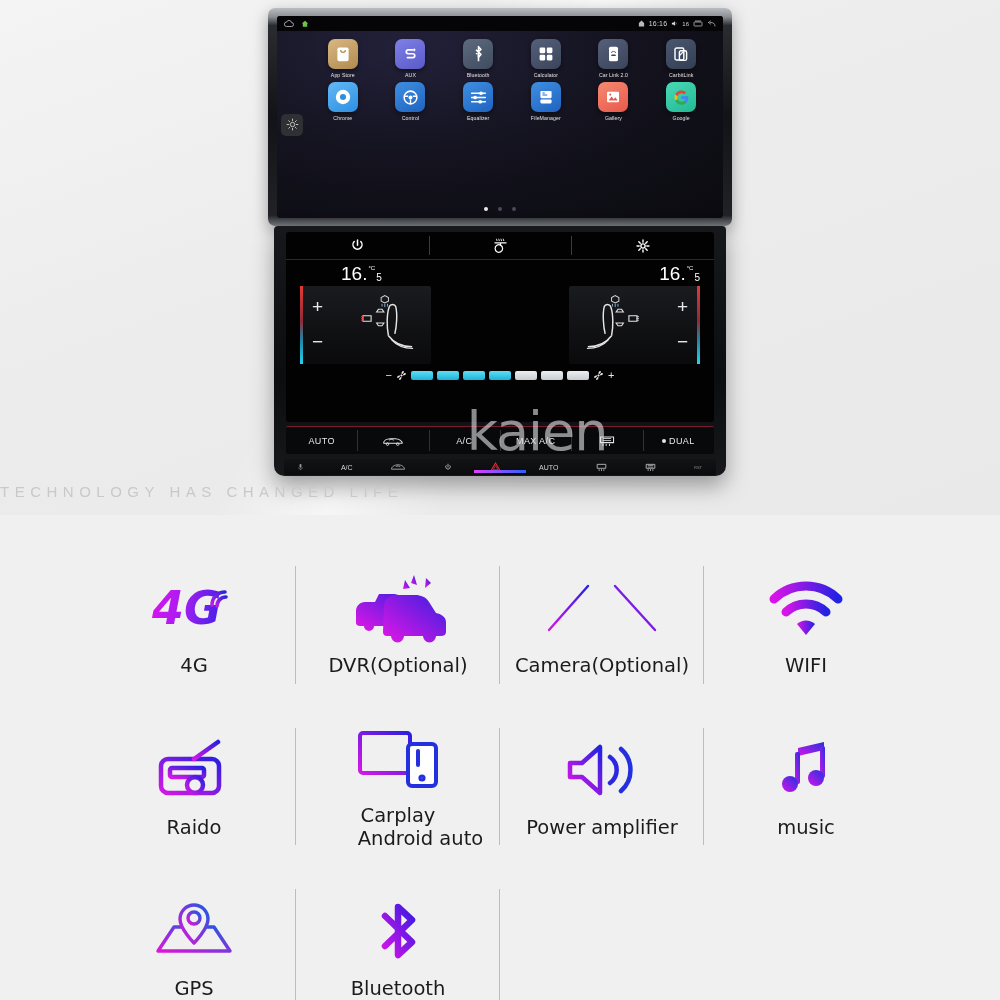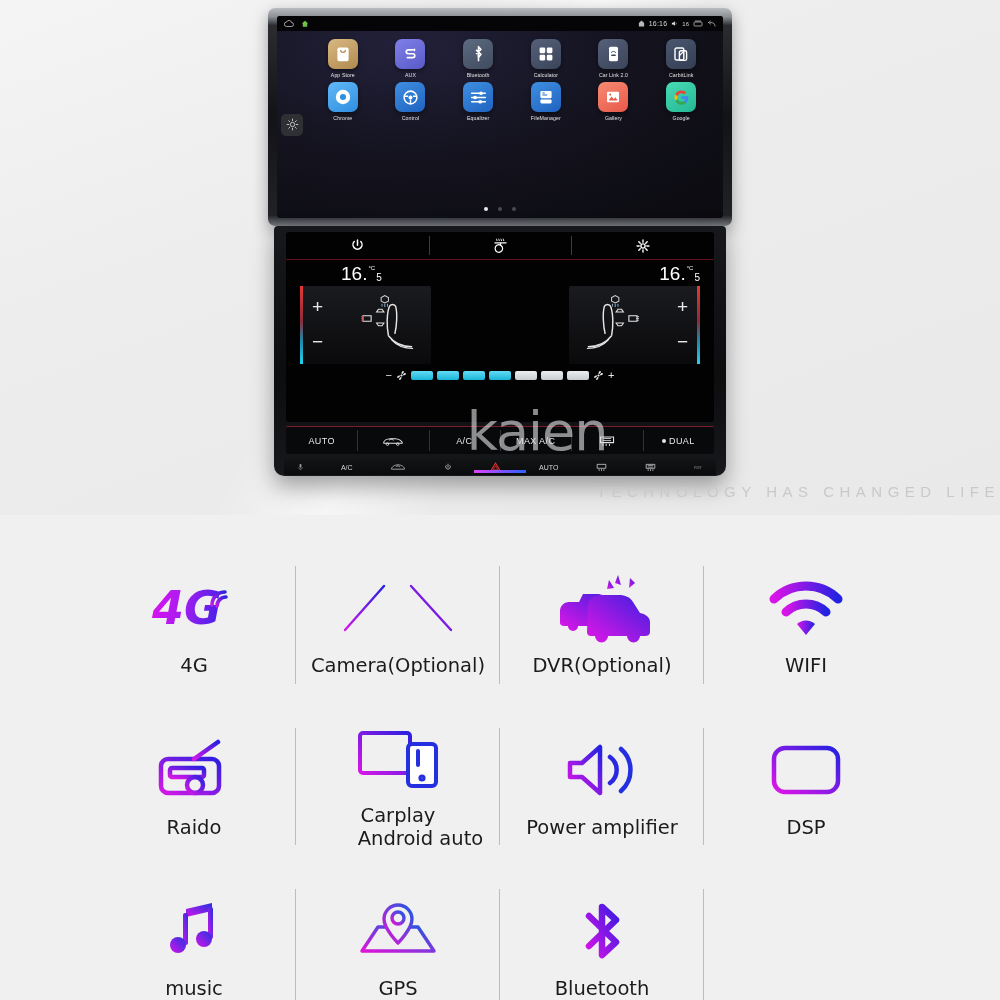--- a/index.html
+++ b/index.html
@@ -123,21 +123,21 @@
   .hw-item { color:#d6d6d6; font-size:7px; display:flex; align-items:center; }
   .hw-item.tiny { font-size:4px; color:#8a8a8a; }
   .watermark {
     position:absolute; left:58%; top:392px; transform:translateX(-50%);
     font-size:54px; color:rgba(225,225,228,.62); font-weight:400; letter-spacing:-1px;
     font-family:"DejaVu Sans", sans-serif; pointer-events:none; z-index:5;
   }
   .accent-line { position:absolute; left:50%; transform:translateX(-50%); top:470px;
     width:52px; height:3px; background: linear-gradient(90deg,#e040fb,#2962ff); }
   .tagline {
-    position:absolute; left:0; right:0; top:483px; text-align:right;
+    position:absolute; left:0; right:0; top:483px; text-align:left;
     font-size:15px; letter-spacing:5.5px; color:#c9c9cc;
     font-family:"Liberation Sans", sans-serif;
   }
 
   
   .features {
     position:absolute; left:92px; top:544px; width:816px; height:485px;
     display:grid; grid-template-columns: repeat(4, 1fr); grid-template-rows: repeat(3, 1fr);
   }
   .fcell { position:relative; display:flex; flex-direction:column;
@@ -556,20 +556,41 @@
             </defs>
           <path d="M4 22a13 13 0 0 1 13-13" fill="none" stroke="url(#g4g)" stroke-width="3.6" stroke-linecap="round"></path>
           <path d="M9 23a9 9 0 0 1 9-9" fill="none" stroke="url(#g4g)" stroke-width="3.6" stroke-linecap="round"></path>
         </svg>
       </div>
       <div class="flabel">4G</div>
     </div>
 
     <div class="fcell">
       <div class="ficon">
+        <svg width="108" height="70" viewBox="0 0 108 70">
+          <defs>
+              <linearGradient id="gdvr" x1="0" y1="1" x2="1" y2="0">
+                <stop offset="0" stop-color="#e316e6"></stop>
+                <stop offset="1" stop-color="#3a1fe0"></stop>
+              </linearGradient>
+            </defs>
+          <g fill="url(#gdvr)">
+            <path d="M12 38c0-5 4-9 9-9h10l4-8h14c5 0 8 2 10 6l4 8c4 .5 7 3 7 7v8c0 2-1 3-3 3h-4a5 5 0 0 1-10 0H30a5 5 0 0 1-10 0h-4c-2 0-4-1-4-3z"></path>
+            <path d="M40 33c0-6 5-11 11-11h20c6 0 11 2 14 7l7 11c5 .8 10 4 10 9v10c0 2.5-2 4-5 4h-5a6.5 6.5 0 0 1-13 0H60a6.5 6.5 0 0 1-13 0h-4c-2.5 0-4-1.5-4-4z"></path>
+            <path d="M70 2l3 10-6-2z"></path>
+              <path d="M82 5l-1 10 6-5z"></path>
+              <path d="M61 7l5 8-7 1z"></path>
+          </g>
+        </svg>
+      </div>
+      <div class="flabel">DVR(Optional)</div>
+    </div>
+
+    <div class="fcell">
+      <div class="ficon">
         <svg width="118" height="56" viewBox="0 0 118 56">
           <defs>
               <linearGradient id="gcam" x1="0" y1="1" x2="1" y2="0">
                 <stop offset="0" stop-color="#d318e6"></stop>
                 <stop offset="1" stop-color="#2222e2"></stop>
               </linearGradient>
             </defs>
           <g fill="none" stroke="url(#gcam)" stroke-width="2.4" stroke-linecap="round">
             <path d="M6 50 45 6"></path>
               <path d="M72 6 112 50"></path>
@@ -580,41 +601,20 @@
               <path d="M71 20h17"></path>
               <path d="M65 9h13"></path>
           </g>
         </svg>
       </div>
       <div class="flabel">Camera(Optional)</div>
     </div>
 
     <div class="fcell">
       <div class="ficon">
-        <svg width="108" height="70" viewBox="0 0 108 70">
-          <defs>
-              <linearGradient id="gdvr" x1="0" y1="1" x2="1" y2="0">
-                <stop offset="0" stop-color="#e316e6"></stop>
-                <stop offset="1" stop-color="#3a1fe0"></stop>
-              </linearGradient>
-            </defs>
-          <g fill="url(#gdvr)">
-            <path d="M12 38c0-5 4-9 9-9h10l4-8h14c5 0 8 2 10 6l4 8c4 .5 7 3 7 7v8c0 2-1 3-3 3h-4a5 5 0 0 1-10 0H30a5 5 0 0 1-10 0h-4c-2 0-4-1-4-3z"></path>
-            <path d="M40 33c0-6 5-11 11-11h20c6 0 11 2 14 7l7 11c5 .8 10 4 10 9v10c0 2.5-2 4-5 4h-5a6.5 6.5 0 0 1-13 0H60a6.5 6.5 0 0 1-13 0h-4c-2.5 0-4-1.5-4-4z"></path>
-            <path d="M70 2l3 10-6-2z"></path>
-              <path d="M82 5l-1 10 6-5z"></path>
-              <path d="M61 7l5 8-7 1z"></path>
-          </g>
-        </svg>
-      </div>
-      <div class="flabel">DVR(Optional)</div>
-    </div>
-
-    <div class="fcell">
-      <div class="ficon">
         <svg width="80" height="62" viewBox="0 0 80 62">
           <defs>
               <linearGradient id="gwifi" x1="0" y1="0.5" x2="1" y2="0.5">
                 <stop offset="0" stop-color="#d914e8"></stop>
                 <stop offset="1" stop-color="#2222e2"></stop>
               </linearGradient>
             </defs>
           <g fill="none" stroke="url(#gwifi)" stroke-width="9" stroke-linecap="round">
             <path d="M8 22a46 46 0 0 1 64 0"></path>
             <path d="M20 35a29 29 0 0 1 40 0"></path>
@@ -683,42 +683,20 @@
               </linearGradient>
             </defs>
           <path d="M6 22h12L36 6v46L18 36H6z" fill="none" stroke="url(#gspk)" stroke-width="4.5" stroke-linejoin="round"></path>
           <path d="M46 16a16 16 0 0 1 0 26" fill="none" stroke="#2c28e0" stroke-width="4.5" stroke-linecap="round"></path>
           <path d="M57 8a28 28 0 0 1 0 42" fill="none" stroke="#2430e0" stroke-width="4.5" stroke-linecap="round"></path>
         </svg>
       </div>
       <div class="flabel">Power amplifier</div>
     </div>
 
-    <div class="fcell">
-      <div class="ficon">
-        <svg width="70" height="54" viewBox="0 0 70 54">
-          <defs>
-              <linearGradient id="gdsp" x1="0" y1="1" x2="1" y2="0">
-                <stop offset="0" stop-color="#e014e8"></stop>
-                <stop offset="1" stop-color="#2222e2"></stop>
-              </linearGradient>
-            </defs>
-          <rect x="3" y="5" width="64" height="44" rx="11" fill="none" stroke="url(#gdsp)" stroke-width="4.5"></rect>
-          <g stroke="url(#gdsp)" stroke-width="4" stroke-linecap="round">
-            <path d="M16 24v6"></path>
-              <path d="M24 17v20"></path>
-              <path d="M32 13v28"></path>
-              <path d="M40 18v18"></path>
-              <path d="M48 15v24"></path>
-              <path d="M56 23v8"></path>
-          </g>
-        </svg>
-      </div>
-      <div class="flabel">DSP</div>
-    </div>
 
     <div class="fcell">
       <div class="ficon">
         <svg width="56" height="60" viewBox="0 0 56 60">
           <defs>
               <linearGradient id="gmus" x1="0" y1="1" x2="1" y2="0">
                 <stop offset="0" stop-color="#d514e8"></stop>
                 <stop offset="1" stop-color="#2232e2"></stop>
               </linearGradient>
             </defs>

